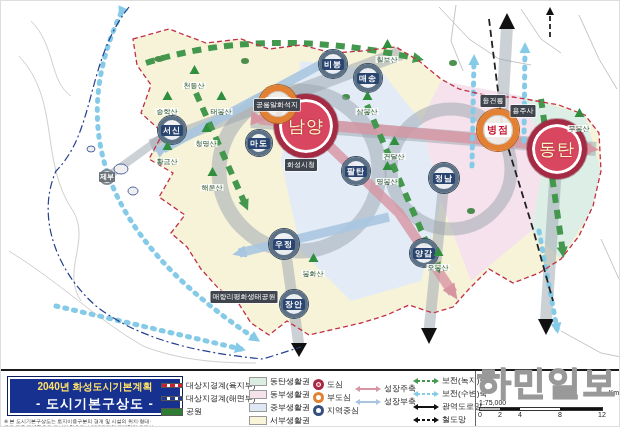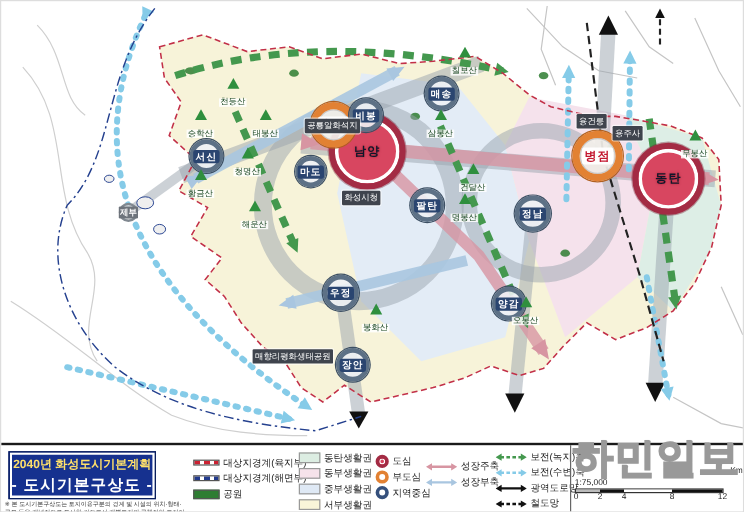--- a/index.html
+++ b/index.html
@@ -8,40 +8,40 @@
   #stage { position:relative; width:620px; height:427px; background:#fff; overflow:hidden; border:1px solid #ddd; }
 
   
   #map { position:absolute; left:0; top:0; width:620px; height:368px; }
   #map svg { position:absolute; left:0; top:0; }
 
   
   .center { position:absolute; transform:translate(-50%,-50%); border-radius:50%;
             display:flex; align-items:center; justify-content:center; }
   .core { background:#d84660; border:5px solid #a32b44; box-shadow:inset 0 0 0 3px #fff, 0 0 0 1px rgba(120,30,50,.4); }
-  .core span { color:#0f172a; font-weight:bold; font-size:10px; letter-spacing:1px; text-shadow:0 0 2px rgba(120,0,20,.6); }
+  .core span { color:#fef9c3; font-weight:normal; font-size:17px; letter-spacing:1px; text-shadow:0 0 2px rgba(120,0,20,.6); }
   .sub { background:rgba(242,240,234,.92); border:6px solid #e28133; box-shadow:0 0 0 1px #b06020, inset 0 0 0 1px #c8c8c8; }
   .sub span { background:rgba(255,255,255,.95); color:#c31730; font-weight:bold; font-size:10px; padding:0 2px; border-radius:2px; letter-spacing:1px; }
   .reg { background:rgba(238,242,245,.9); border:4px solid #5d7186; box-shadow:0 0 0 1px #3c4f63; }
   .reg span { background:#2a4570; color:#fff; font-weight:bold; font-size:8px; padding:0 2px; border-radius:2px; white-space:nowrap; letter-spacing:1px; }
   .isl { background:rgba(235,235,235,.9); border:2px solid #808890; }
   .isl span { background:#6d737b; color:#fff; font-weight:bold; font-size:7px; padding:0 1px; border-radius:1px; white-space:nowrap; }
 
   
   .mtn { position:absolute; transform:translate(-50%,-100%); text-align:center; line-height:1; }
   .mtn .tri { width:0; height:0; border-left:5px solid transparent; border-right:5px solid transparent;
               border-bottom:9px solid #2f8f3e; margin:0 auto 1px auto; }
   .mtn .lbl { display:inline-block; font-size:7px; color:#14421c; background:rgba(255,255,255,.85);
               padding:0 1px; white-space:nowrap; }
   .lmk { position:absolute; transform:translate(-50%,-50%); font-size:7px; background:#3f444d; color:#fff;
          padding:1px 2px; border-radius:1px; white-space:nowrap; box-shadow:0 0 0 1px rgba(255,255,255,.6); }
 
   
   #bottom { position:absolute; left:0; top:368px; width:620px; height:59px; background:#fff; border-top:2px solid #1a1a1a; }
-  #title-box { position:absolute; left:6px; top:5px; width:123px; height:40px; background:#16318f;
+  #title-box { position:absolute; left:6px; top:5px; width:176px; height:40px; background:#16318f;
                border:1px solid #0a1f5c; box-shadow:inset 0 0 0 2px #fff; display:flex; flex-direction:column;
                align-items:center; justify-content:center; gap:1px; }
   #title-box .t1 { color:#ffe06a; font-weight:bold; font-size:10px; letter-spacing:0px; }
   #title-box .t2 { color:#ffffff; font-weight:bold; font-size:13px; letter-spacing:1px; }
   #disclaimer { position:absolute; left:3px; top:47px; width:152px; font-size:5px; line-height:1.25; color:#333; }
 
   .lcol { position:absolute; }
   .lrow { display:flex; align-items:center; gap:3px; margin-bottom:2px; }
   .lrow .txt { font-size:8px; color:#222; white-space:nowrap; }
   .sw-line { width:22px; height:5px; border:1px solid #555; }
@@ -210,21 +210,21 @@
       </div>
     <div class="center reg" style="left:423px;top:252px;width:28px;height:28px;">
         <span>양감</span>
       </div>
     <div class="center reg" style="left:283px;top:243px;width:30px;height:30px;">
         <span>우정</span>
       </div>
     <div class="center reg" style="left:293px;top:303px;width:28px;height:28px;">
         <span>장안</span>
       </div>
-    <div class="center reg" style="left:304px;top:63px;width:28px;height:28px;margin-top:32px;">
+    <div class="center reg" style="left:332px;top:63px;width:28px;height:28px;">
         <span>비봉</span>
       </div>
     <div class="center reg" style="left:367px;top:77px;width:28px;height:28px;">
         <span>매송</span>
       </div>
     <div class="center isl" style="left:106px;top:176px;width:16px;height:16px;">
         <span>제부</span>
       </div>
 
     <div class="mtn" style="left:386px;top:64px;"><div class="tri"></div><span class="lbl">칠보산</span></div>

